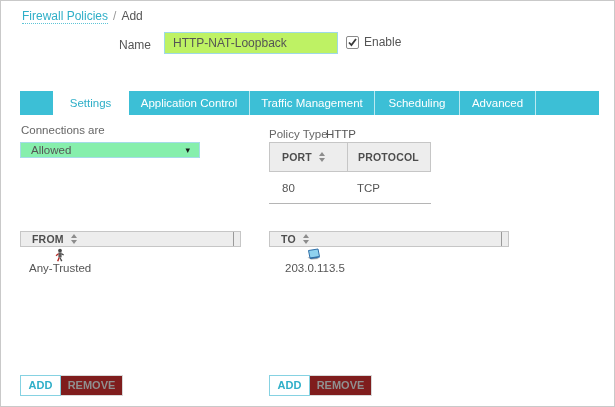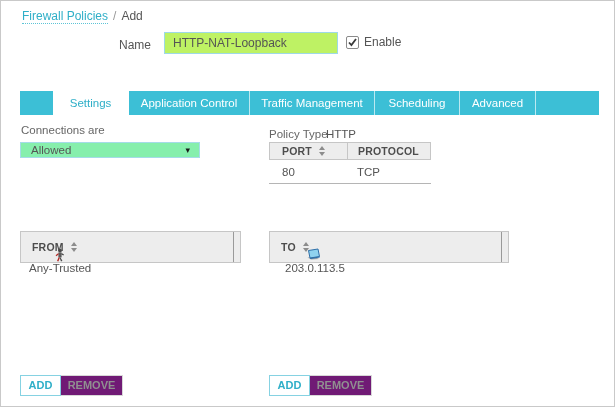--- a/index.html
+++ b/index.html
@@ -42,53 +42,53 @@
     position:absolute; left:19px; top:141px; width:180px; height:16px;
     border:1px solid #a5dbe8; background:#86efac; display:flex; align-items:center; cursor:pointer;
   }
   .dropdown-value { font-size:11.5px; color:#555; padding-left:10px; flex:1; }
   .dropdown-caret { font-size:9px; color:#1a1a1a; padding-right:9px; }
   
   .policytype-label { position:absolute; left:268px; top:127px; font-size:11.5px; color:#666; }
   .policytype-value { position:absolute; left:325px; top:127px; font-size:11.5px; color:#555; }
   .port-table { position:absolute; left:268px; top:141px; width:162px; }
   .pt-header {
-    display:flex; height:18px; background:#ededed; border:1px solid #c6c6c6;
+    display:flex; height:30px; background:#ededed; border:1px solid #c6c6c6;
   }
   .pt-h-cell {
     font-size:10.5px; font-weight:bold; color:#4d4d4d; display:flex; align-items:center;
     letter-spacing:.2px;
   }
   .pt-h-cell.port { width:78px; padding-left:12px; border-right:1px solid #c6c6c6; }
   .pt-h-cell.protocol { flex:1; padding-left:10px; }
-  .pt-row { display:flex; height:24px; align-items:center; border-bottom:1px solid #b5b5b5; }
+  .pt-row { display:flex; height:32px; align-items:center; border-bottom:1px solid #b5b5b5; }
   .pt-cell { font-size:11.5px; color:#555; }
   .pt-cell.port { width:78px; padding-left:13px; }
   .pt-cell.protocol { flex:1; padding-left:10px; }
   
   .list-header {
-    position:absolute; height:32px; background:#ededed; border:1px solid #c6c6c6;
+    position:absolute; height:16px; background:#ededed; border:1px solid #c6c6c6;
     display:flex; align-items:center; cursor:pointer;
   }
   .list-header .htext { font-size:10.5px; font-weight:bold; color:#4d4d4d; padding-left:11px; letter-spacing:.2px; }
   .gutter { position:absolute; right:6px; top:0; bottom:0; width:1px; background:#9a9a9a; }
   .list-row { position:absolute; display:flex; align-items:center; cursor:pointer;flex-direction:column; }
   .list-row .rlabel { font-size:11.5px; color:#555; margin-left:2px; }
   .icon14 { width:15px; height:14px; display:inline-block; }
   
   .sort { display:inline-block; margin-left:7px; }
   .sort .up { width:0; height:0; border-left:3px solid transparent; border-right:3px solid transparent; border-bottom:4px solid #8c8c8c; margin-bottom:2px; }
   .sort .down { width:0; height:0; border-left:3px solid transparent; border-right:3px solid transparent; border-top:4px solid #8c8c8c; }
   
   .btn {
     position:absolute; height:21px; font-size:11px; font-weight:bold; text-align:center;
     line-height:19px; cursor:pointer;
   }
   .btn.add { width:41px; background:#fff; border:1px solid #86d2e2; color:#2fafc8; }
-  .btn.remove { width:62px; background:#701a75; border:1px solid #d8d8d8; border-left:none; color:#909090; }
+  .btn.remove { width:62px; background:#7f1d1d; border:1px solid #d8d8d8; border-left:none; color:#909090; }
 </style>
 </head>
 <body>
 
 <div class="page">
 
   <div class="breadcrumb">
     <span class="crumb-link">Firewall Policies</span><span class="crumb-sep">/</span><span class="crumb-current">Add</span>
   </div>
 

